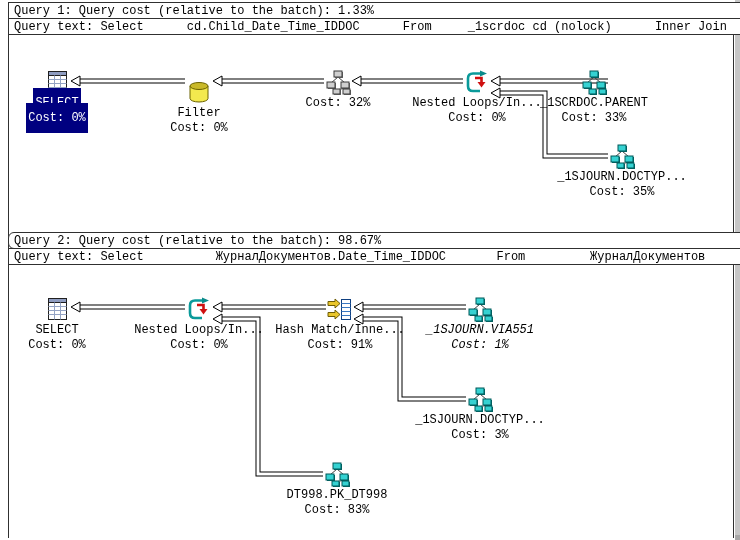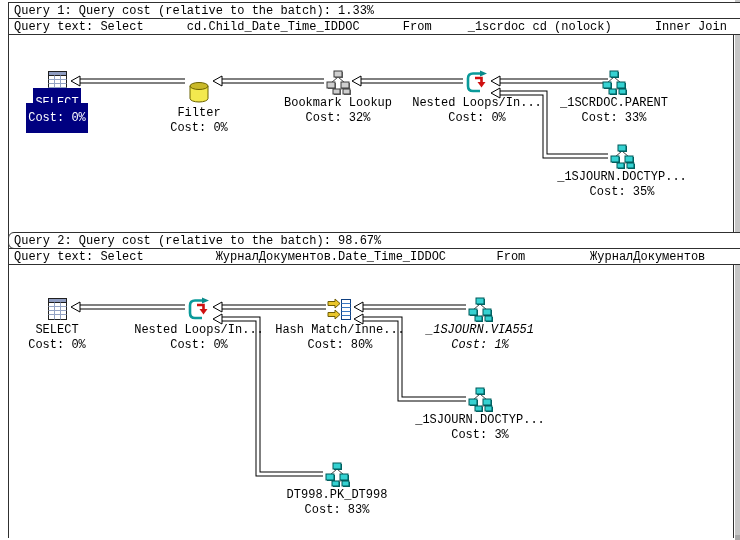--- a/index.html
+++ b/index.html
@@ -90,34 +90,33 @@
           <rect x="10" y="2" width="8" height="6" fill="#cfcfcf" stroke="#3a3a3a"></rect>
           <rect x="4" y="14" width="8" height="6" fill="#6e6e6e"></rect>
           <rect x="3" y="13" width="8" height="6" fill="#cfcfcf" stroke="#3a3a3a"></rect>
           <rect x="18" y="14" width="8" height="6" fill="#6e6e6e"></rect>
           <rect x="17" y="13" width="8" height="6" fill="#cfcfcf" stroke="#3a3a3a"></rect>
           <rect x="10" y="21" width="7" height="5" fill="#6e6e6e"></rect>
           <rect x="9" y="20" width="7" height="5" fill="#cfcfcf" stroke="#3a3a3a"></rect>
           <rect x="20" y="21" width="7" height="5" fill="#6e6e6e"></rect>
           <rect x="19" y="20" width="7" height="5" fill="#cfcfcf" stroke="#3a3a3a"></rect>
         </svg></div>
-      <div class="lbl"><span>Bookmark Lookup</span></div>
       <div class="lbl"><span>Cost: 32%</span></div>
     </div>
     <div class="node" style="left: 402px; top: 69px;">
       <div class="nicon"><svg width="28" height="27" viewBox="0 0 28 27">
           <path d="M18 4.5 H10 Q5 4.5 5 9.5 V17 Q5 22 10 22 H17" fill="none" stroke="#0a9a9a" stroke-width="2.6"></path>
           <polygon points="17,1.5 24,4.5 17,7.5" fill="#0a8a8a"></polygon>
           <path d="M12 9 H18.5 V13" fill="none" stroke="#cf1010" stroke-width="2.6"></path>
           <polygon points="14.5,13 22.5,13 18.5,18.5" fill="#cf1010"></polygon>
         </svg></div>
       <div class="lbl"><span>Nested Loops/In...</span></div>
       <div class="lbl"><span>Cost: 0%</span></div>
     </div>
-    <div class="node" style="left: 539px; top: 69px;">
+    <div class="node" style="left: 519px; top: 69px;">
       <div class="nicon"><svg width="28" height="27" viewBox="0 0 28 27">
           <path d="M14 8 L7 14 M14 8 L21 14 M21 19 L13 21 M21 19 L24 21" stroke="#404040" fill="none"></path>
           <rect x="11" y="3" width="8" height="6" fill="#006868"></rect>
           <rect x="10" y="2" width="8" height="6" fill="#35d2d2" stroke="#005858"></rect>
           <rect x="4" y="14" width="8" height="6" fill="#006868"></rect>
           <rect x="3" y="13" width="8" height="6" fill="#35d2d2" stroke="#005858"></rect>
           <rect x="18" y="14" width="8" height="6" fill="#006868"></rect>
           <rect x="17" y="13" width="8" height="6" fill="#35d2d2" stroke="#005858"></rect>
           <rect x="10" y="21" width="7" height="5" fill="#006868"></rect>
           <rect x="9" y="20" width="7" height="5" fill="#35d2d2" stroke="#005858"></rect>
@@ -166,21 +165,21 @@
       <div class="lbl"><span>Cost: 0%</span></div>
     </div>
     <div class="node" style="left: 265px; top: 296px;">
       <div class="nicon"><svg width="28" height="27" viewBox="0 0 28 27">
           <rect x="15.5" y="3.5" width="9" height="20" fill="#fff" stroke="#104080"></rect>
           <path d="M15.5 7.5h9M15.5 11.5h9M15.5 15.5h9M15.5 19.5h9" stroke="#3a78c2"></path>
           <polygon points="2,5.5 9,5.5 9,3 14,7.5 9,12 9,9.5 2,9.5" fill="#eac62a" stroke="#6e5c06"></polygon>
           <polygon points="2,16.5 9,16.5 9,14 14,18.5 9,23 9,20.5 2,20.5" fill="#eac62a" stroke="#6e5c06"></polygon>
         </svg></div>
       <div class="lbl"><span>Hash Match/Inne...</span></div>
-      <div class="lbl"><span>Cost: 80%</span></div>
+      <div class="lbl"><span>Cost: 91%</span></div>
     </div>
     <div class="node" style="left: 405px; top: 296px; font-style: italic;">
       <div class="nicon"><svg width="28" height="27" viewBox="0 0 28 27">
           <path d="M14 8 L7 14 M14 8 L21 14 M21 19 L13 21 M21 19 L24 21" stroke="#404040" fill="none"></path>
           <rect x="11" y="3" width="8" height="6" fill="#006868"></rect>
           <rect x="10" y="2" width="8" height="6" fill="#35d2d2" stroke="#005858"></rect>
           <rect x="4" y="14" width="8" height="6" fill="#006868"></rect>
           <rect x="3" y="13" width="8" height="6" fill="#35d2d2" stroke="#005858"></rect>
           <rect x="18" y="14" width="8" height="6" fill="#006868"></rect>
           <rect x="17" y="13" width="8" height="6" fill="#35d2d2" stroke="#005858"></rect>

